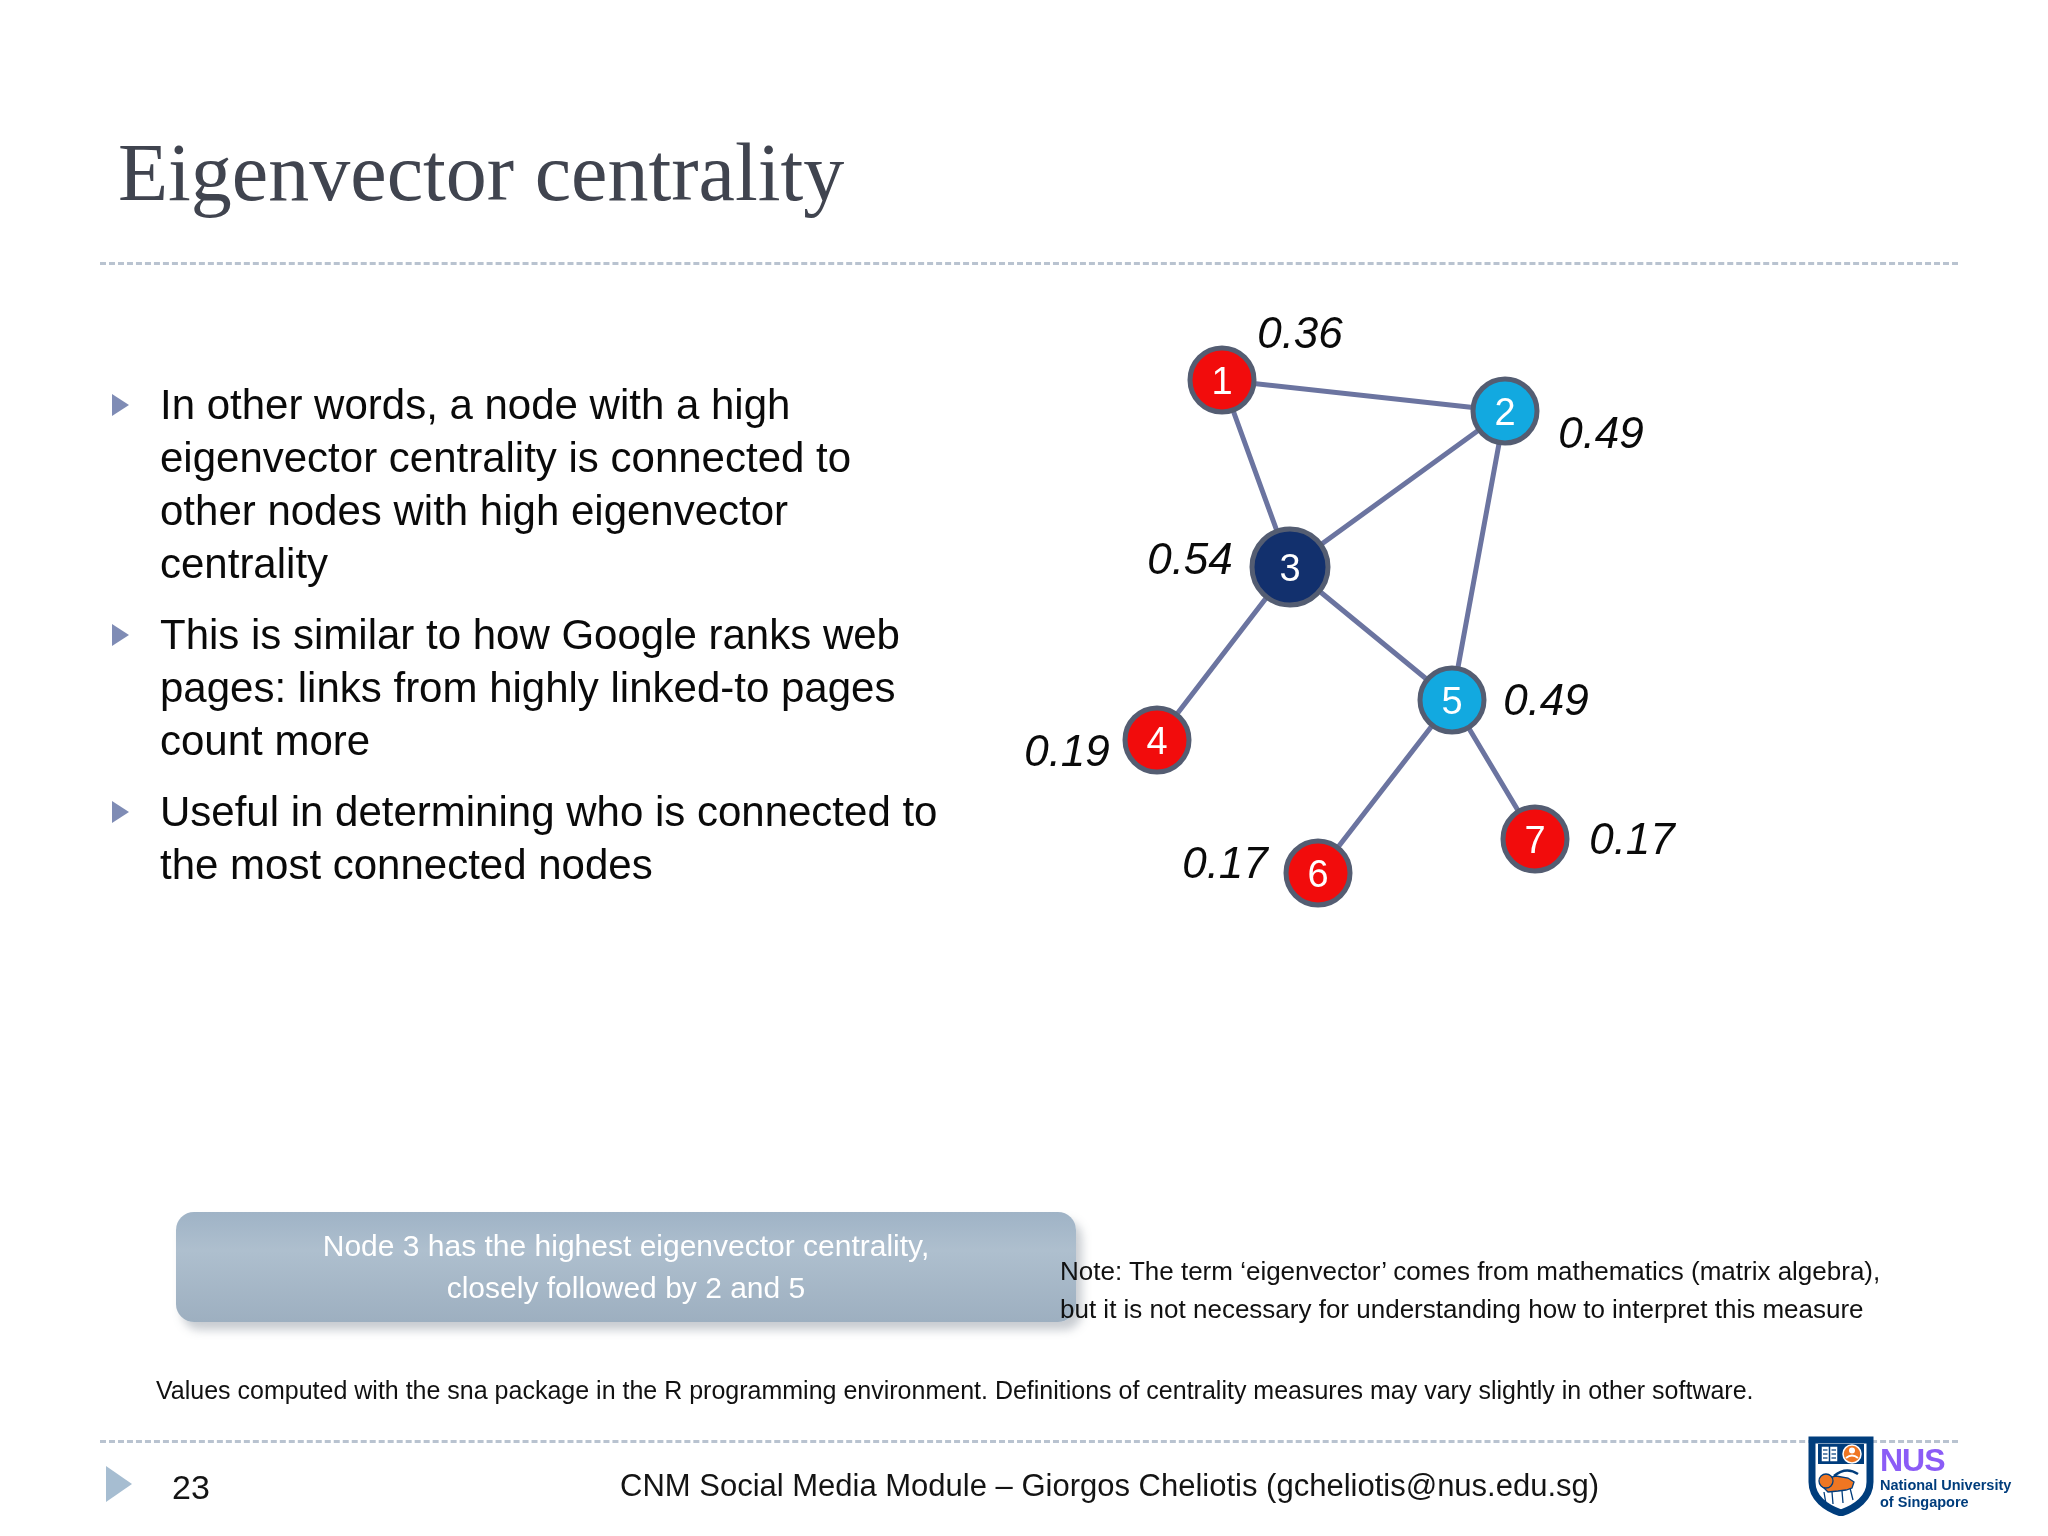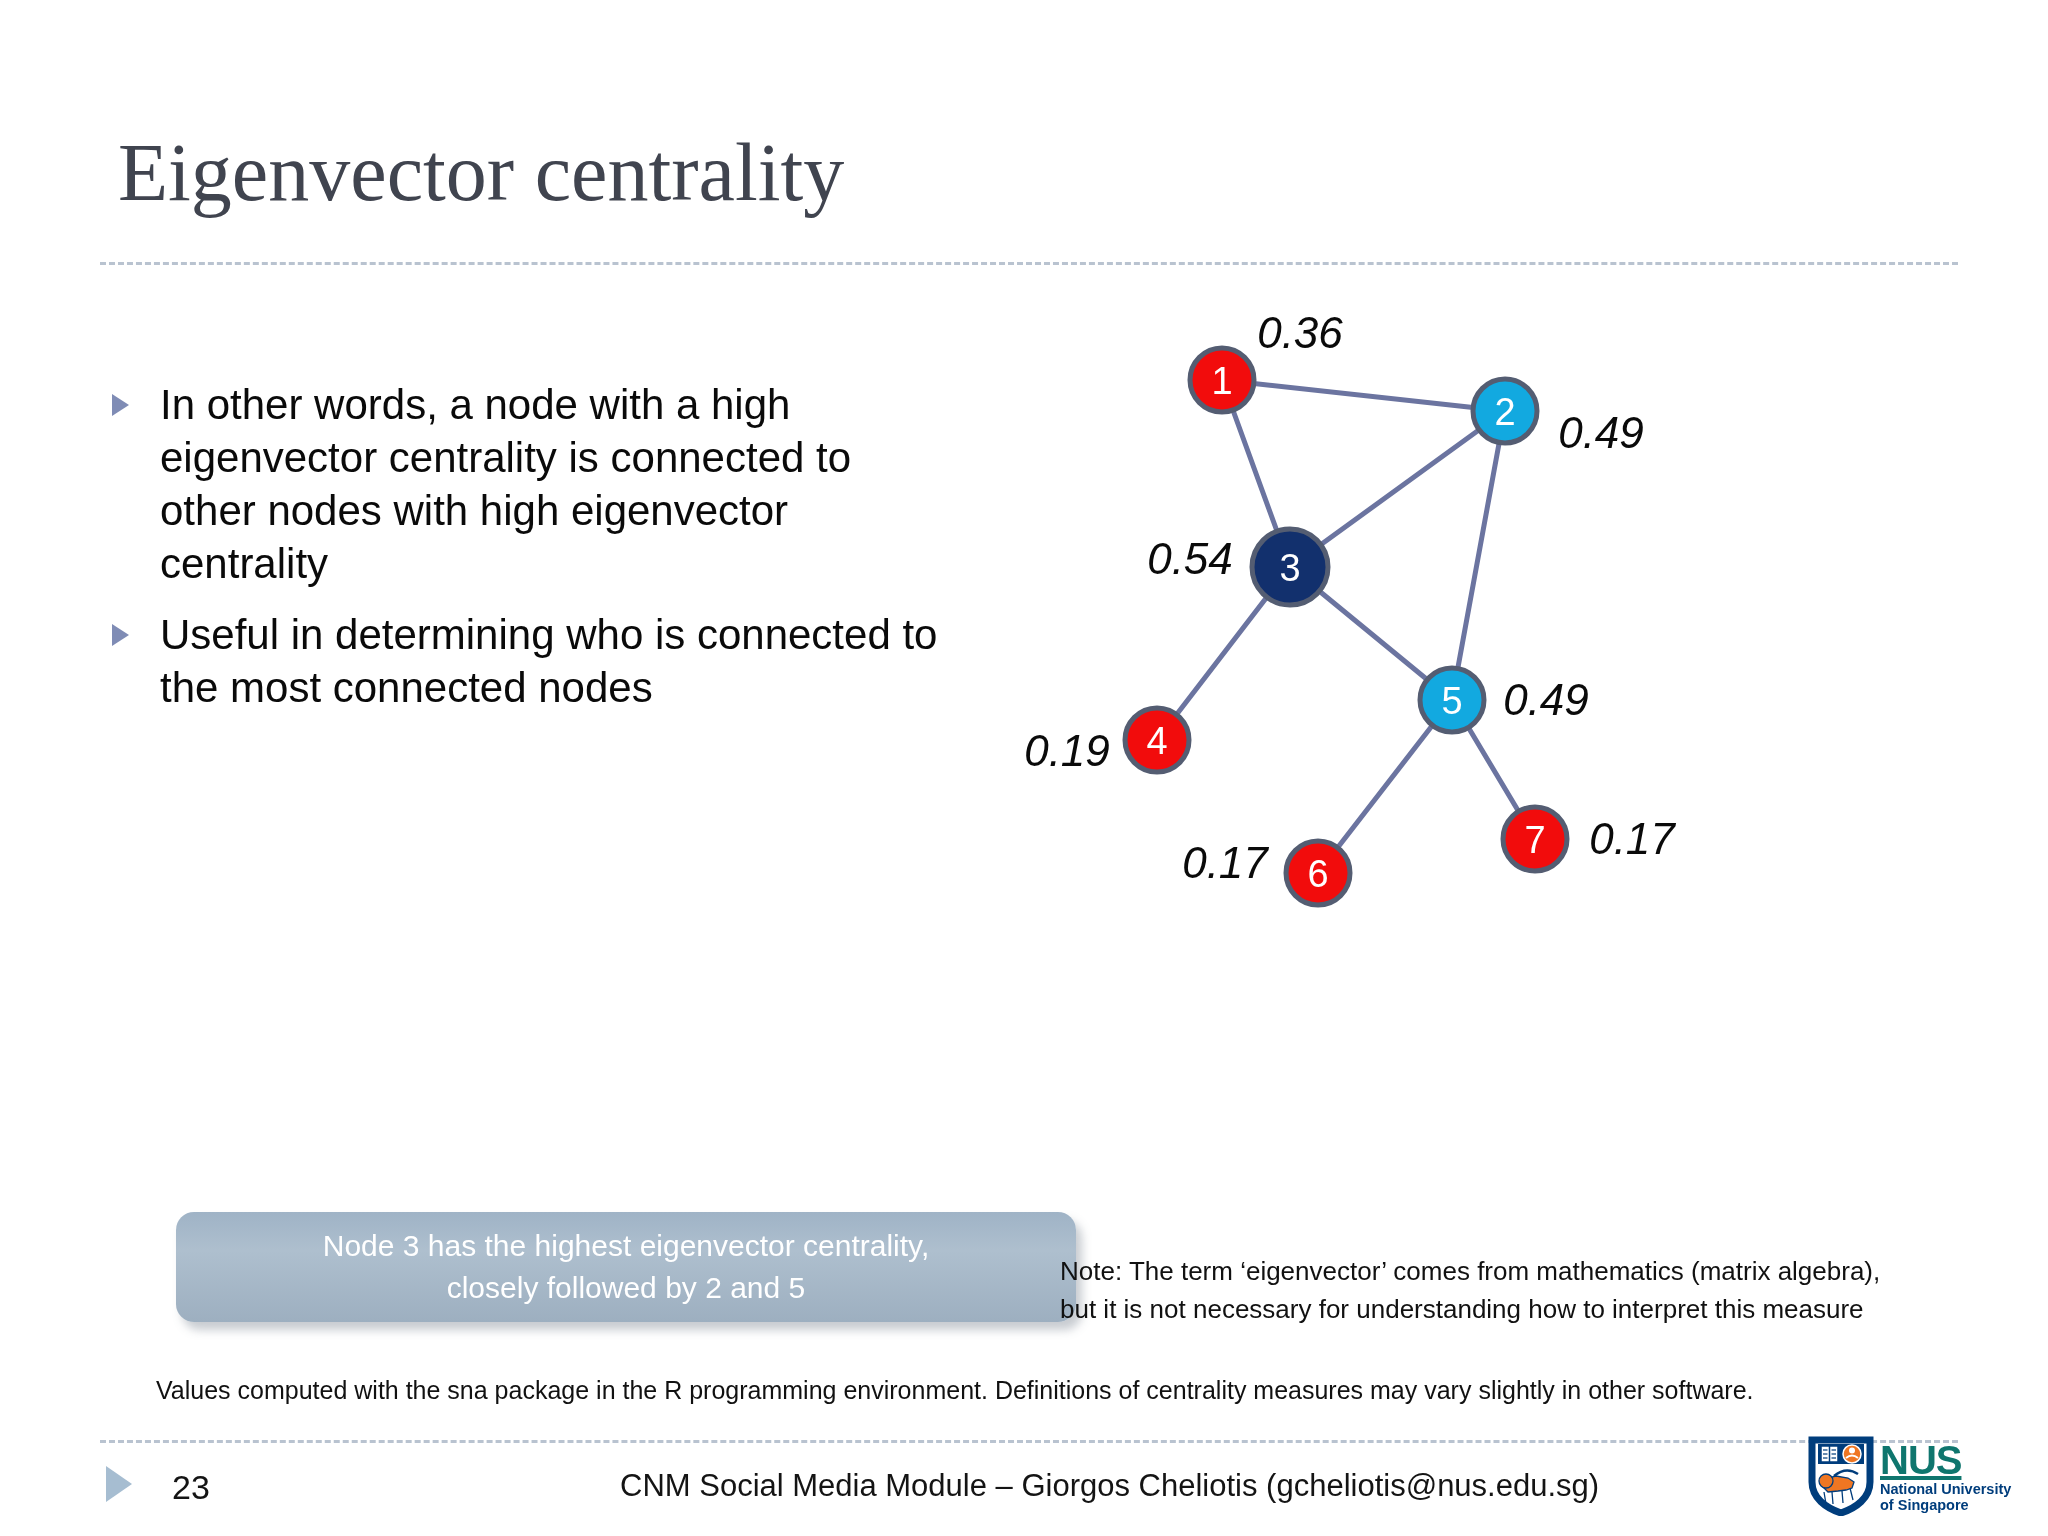--- a/index.html
+++ b/index.html
@@ -164,26 +164,25 @@
     align-items: center;
   }
   .nus-crest { flex: 0 0 auto; }
   .nus-words {
     margin-left: 6px;
     display: flex;
     flex-direction: column;
     justify-content: center;
   }
   .nus-big {
-    font-size: 40px;
+    font-size: 32px;
     font-weight: 700;
-    color: #0f766e;
+    color: #8b5cf6;
     line-height: 0.92;
     letter-spacing: -1px;
-    text-decoration: underline;
   }
   .nus-small {
     font-size: 14.5px;
     font-weight: 600;
     color: #003d7c;
     line-height: 1.12;
     margin-top: 2px;
   }
 
   
@@ -203,20 +202,24 @@
 <div class="title-rule"></div>
 
 <div class="bullets">
 
 
   <div class="bullet-row">
     <span class="bullet-marker"></span>
     <div class="bullet-text">In other words, a node with a high eigenvector centrality is connected to other nodes with high eigenvector centrality</div>
   </div>
 
+  <div class="bullet-row">
+    <span class="bullet-marker"></span>
+    <div class="bullet-text">This is similar to how Google ranks web pages: links from highly linked-to pages count more</div>
+  </div>
 
   <div class="bullet-row">
     <span class="bullet-marker"></span>
     <div class="bullet-text">Useful in determining who is connected to the most connected nodes</div>
   </div>
 
 </div>
 
 <div class="callout">
   <div class="callout-text">

